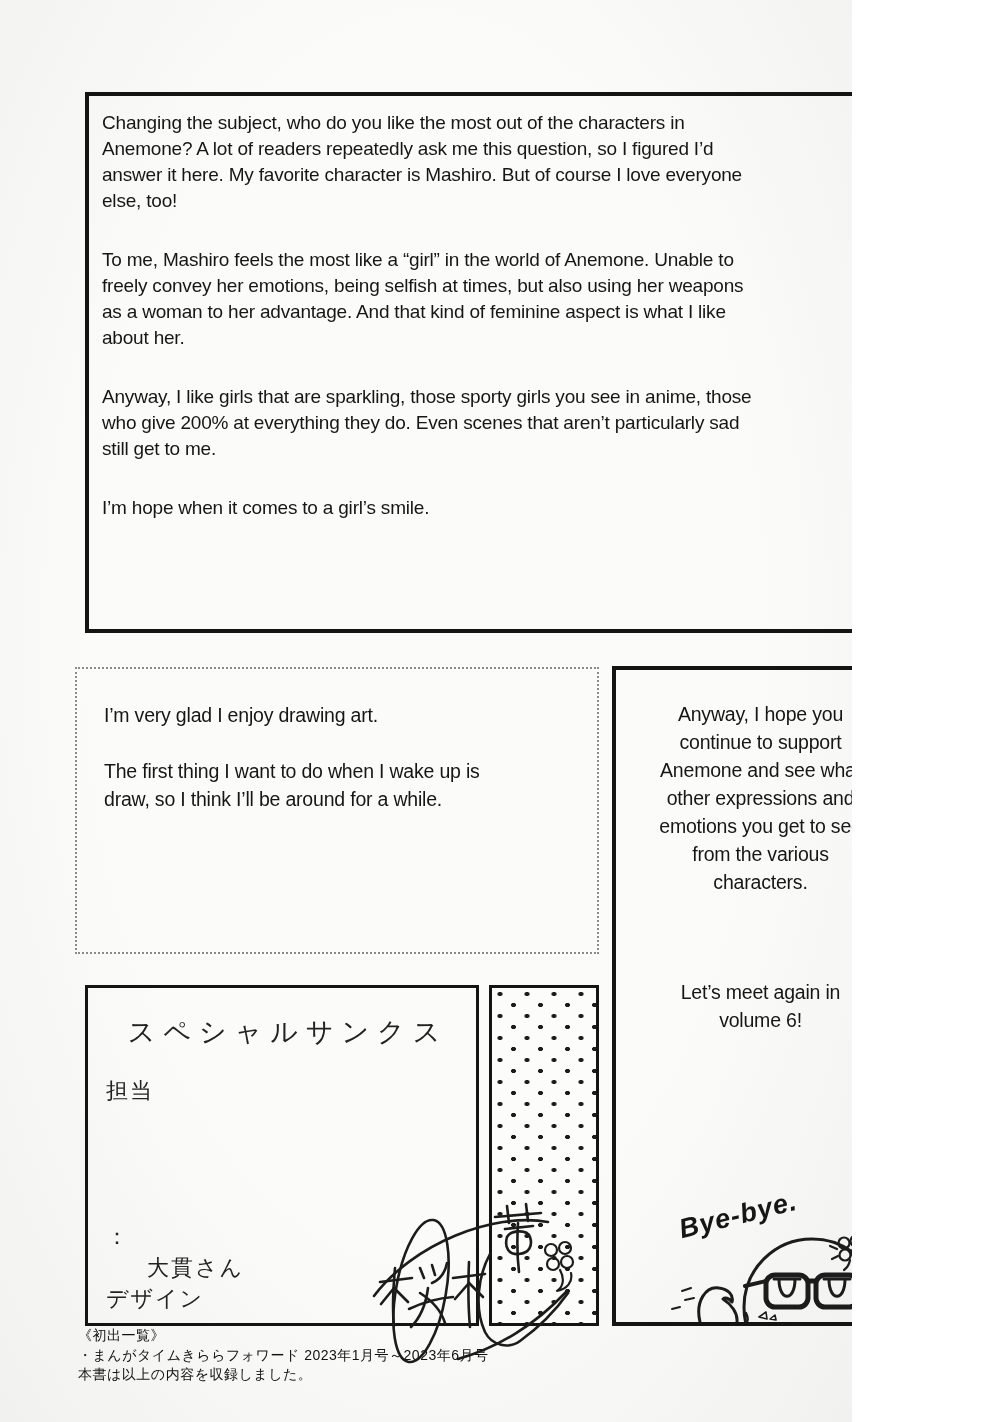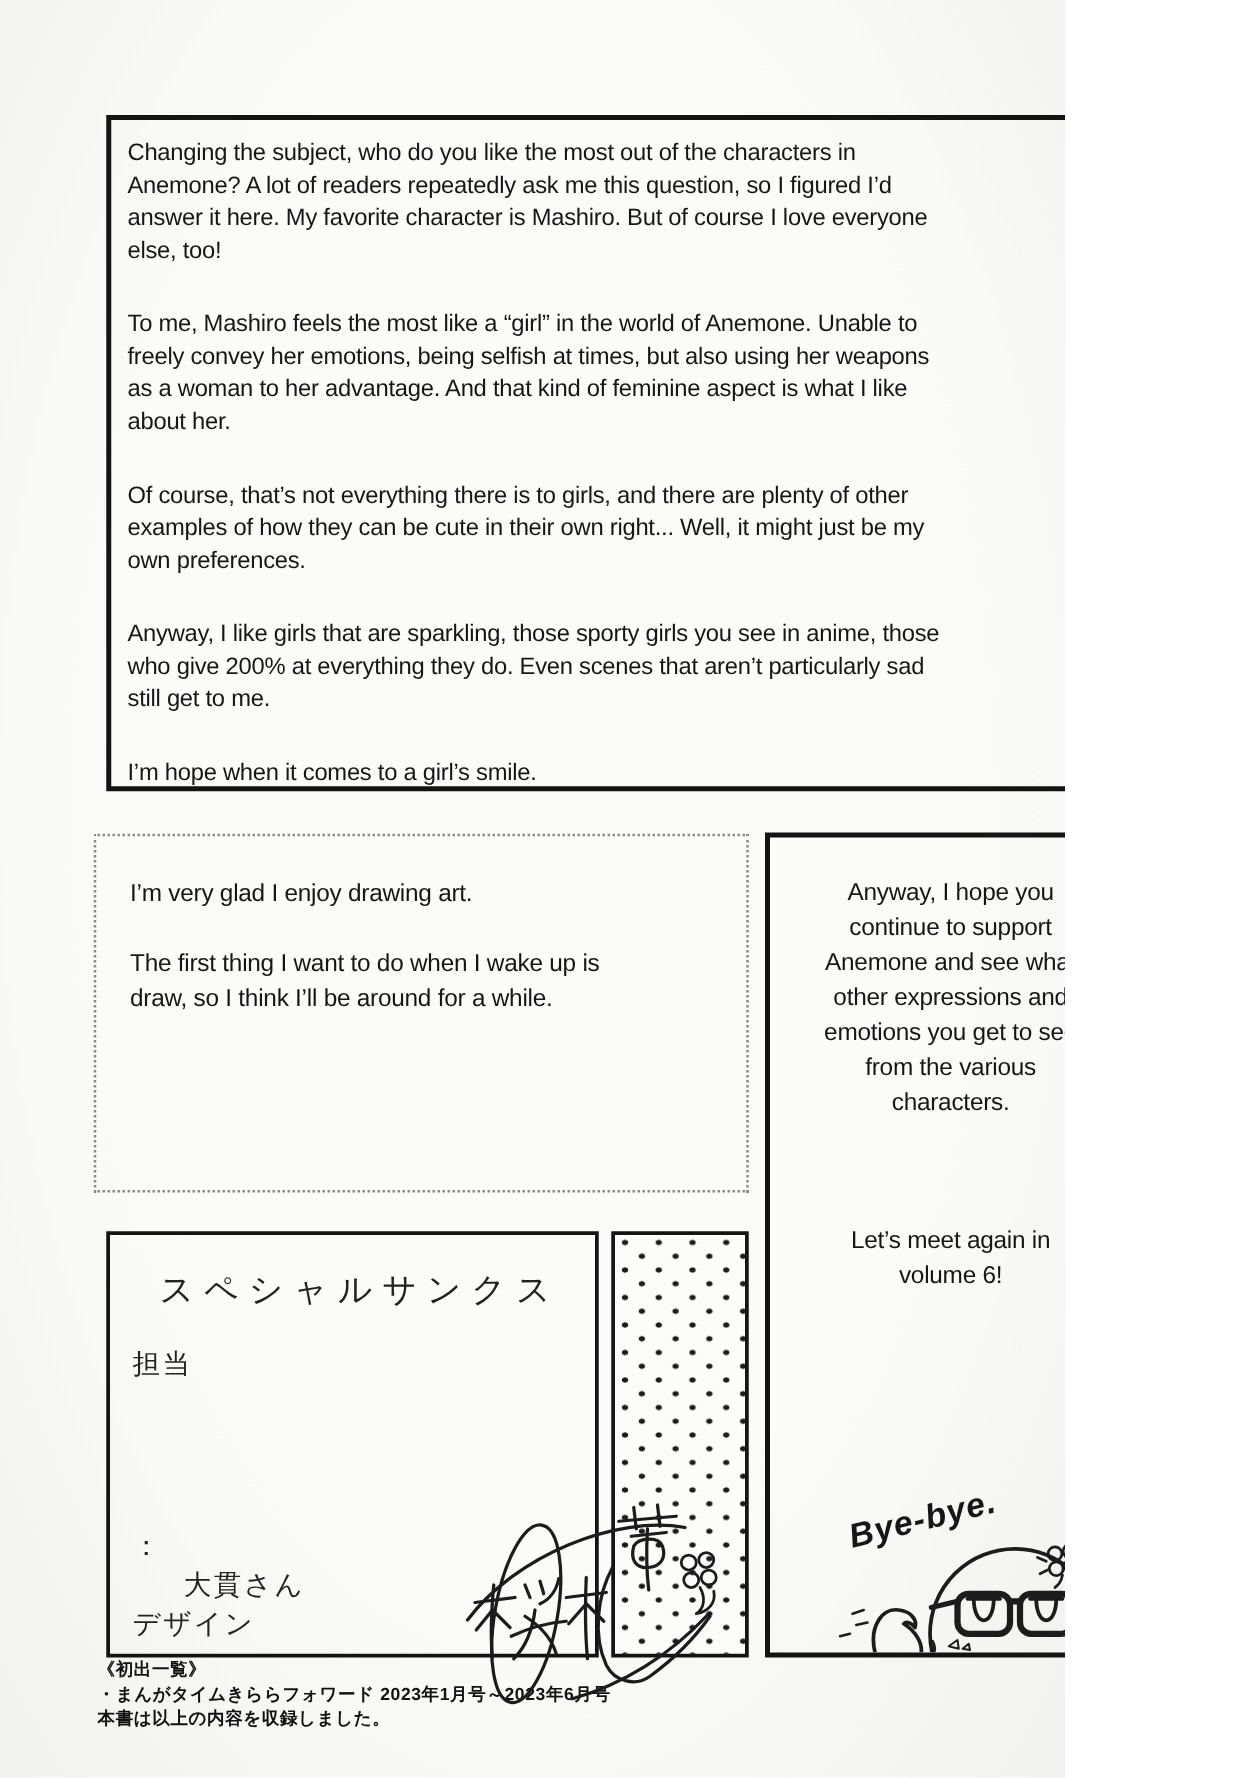--- a/index.html
+++ b/index.html
@@ -92,44 +92,41 @@
     background-size: 27px 22px, 27px 22px;
     background-position: 8px 6px, 21.5px 17px;
   }
 
   
   .signature-svg { position: absolute; left: 368px; top: 1196px; width: 232px; height: 212px; z-index: 5; }
 
   
   .pub-note {
     position: absolute; left: 78px; top: 1326px;
-    font-size: 14px; font-weight: bold; line-height: 19.5px;
+    font-size: 14px; font-weight: normal; line-height: 19.5px;
     letter-spacing: 0.5px; color: #111;
   }
   .pub-note p { margin: 0; }
 
   svg .ink { stroke: #1c1c1c; fill: none; stroke-linecap: round; stroke-linejoin: round; }
 </style>
 </head>
 <body>
 
 <div class="page">
 
   <section class="box top-box">
     <p class="comic-text">Changing the subject, who do you like the most out of the characters in
 Anemone? A lot of readers repeatedly ask me this question, so I figured I’d
 answer it here. My favorite character is Mashiro. But of course I love everyone
 else, too!</p>
     <p class="comic-text">To me, Mashiro feels the most like a “girl” in the world of Anemone. Unable to
 freely convey her emotions, being selfish at times, but also using her weapons
 as a woman to her advantage. And that kind of feminine aspect is what I like
 about her.</p>
-    <p class="comic-text">Of course, that’s not everything there is to girls, and there are plenty of other
-examples of how they can be cute in their own right... Well, it might just be my
-own preferences.</p>
     <p class="comic-text">Anyway, I like girls that are sparkling, those sporty girls you see in anime, those
 who give 200% at everything they do. Even scenes that aren’t particularly sad
 still get to me.</p>
     <p class="comic-text">I’m hope when it comes to a girl’s smile.</p>
   </section>
 
   <section class="box volume-box">
     <p class="comic-text">I’m very glad I enjoy drawing art.</p>
     <p class="comic-text">The first thing I want to do when I wake up is
 draw, so I think I’ll be around for a while.</p>

